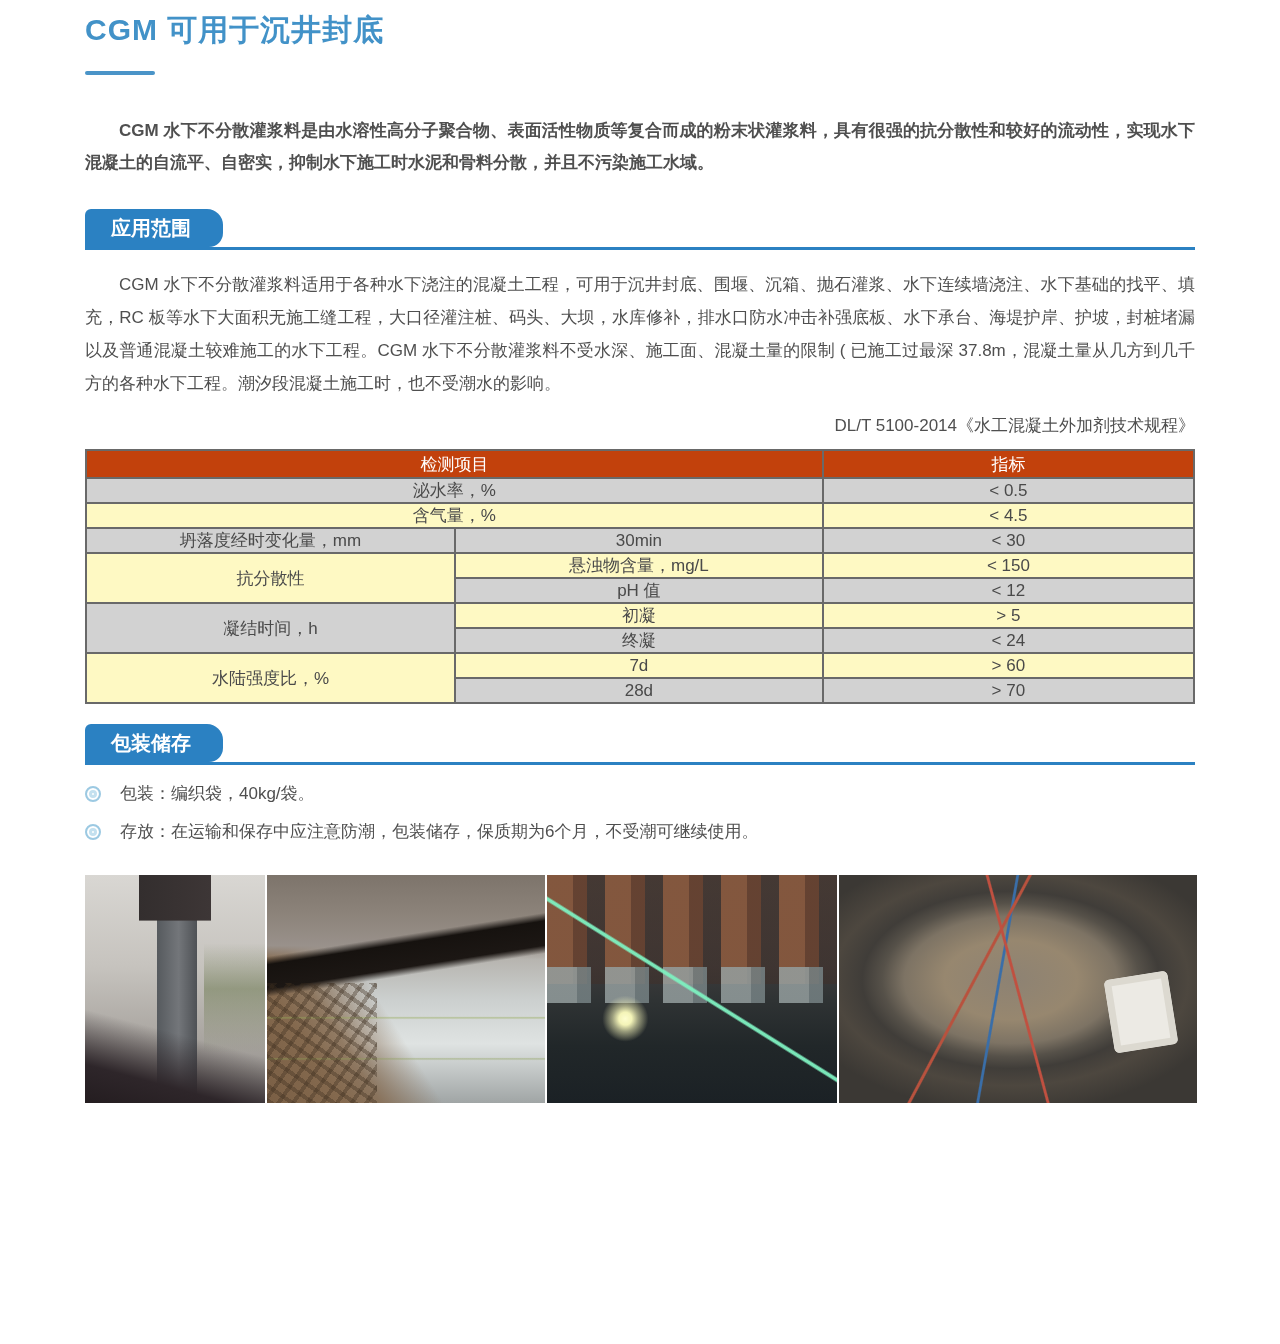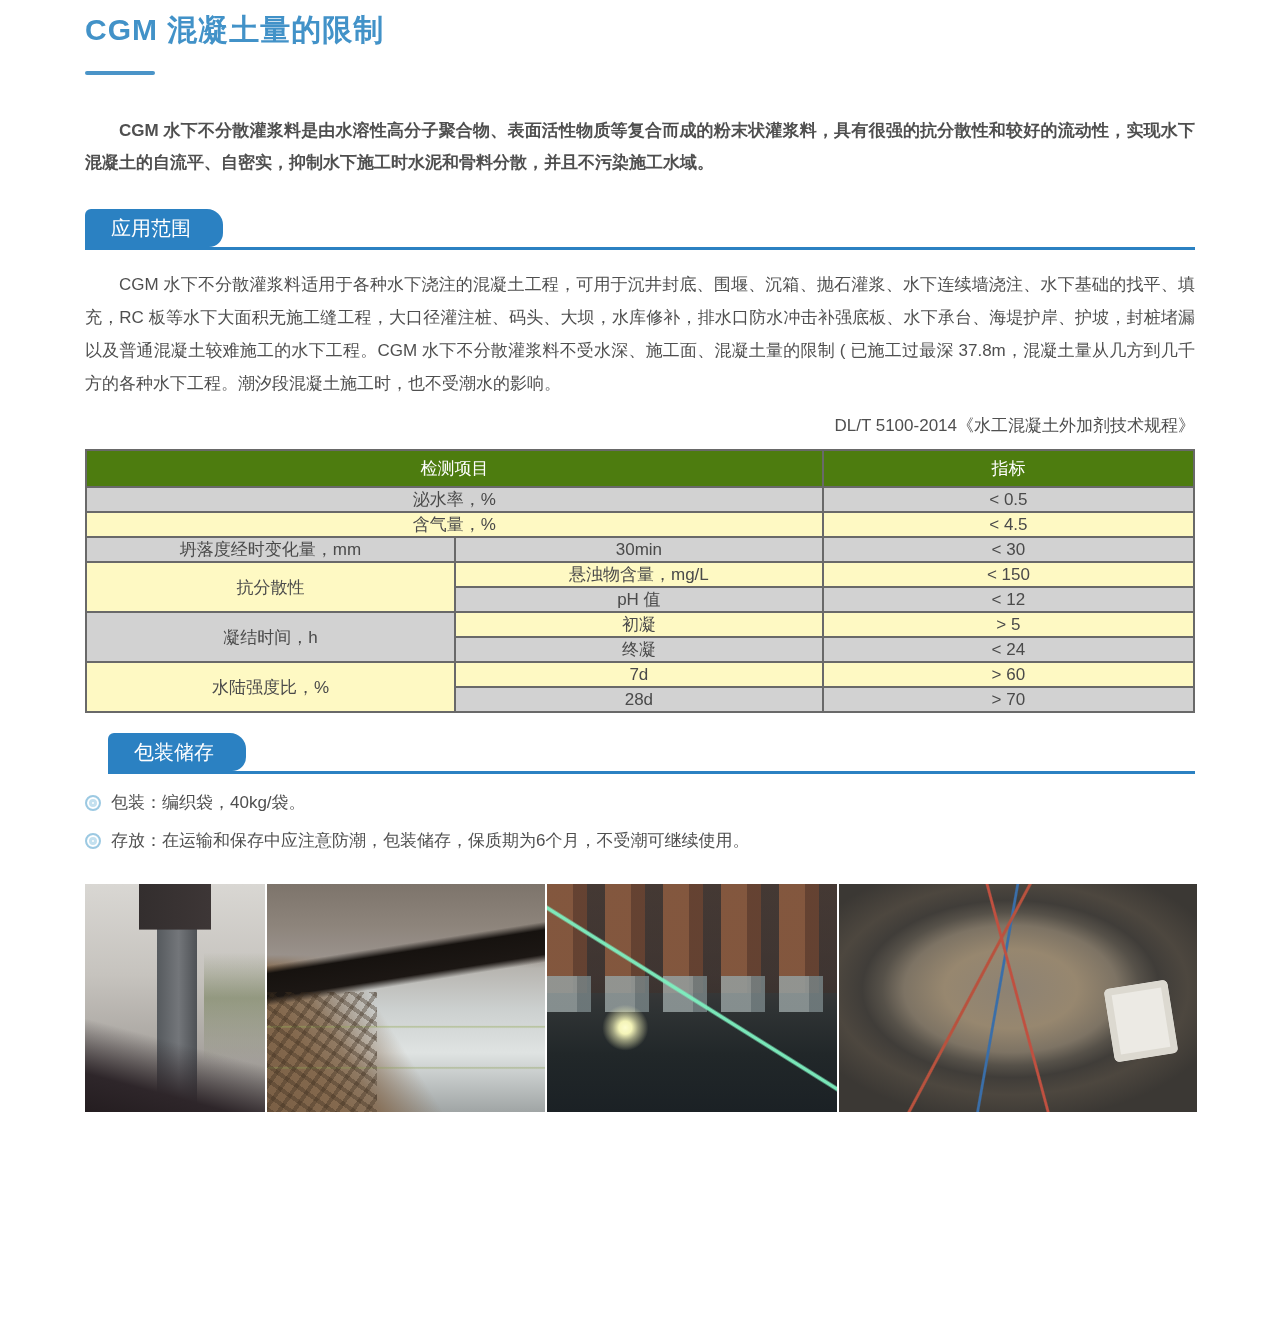--- a/index.html
+++ b/index.html
@@ -25,25 +25,25 @@
     font-size:17px; line-height:32px; color:#4f4f4f;
     text-indent:2em; text-align:justify;
   }
   .intro { margin-top:40px;font-weight:bold; }
   .app-body { margin-top:18px; line-height:33px; }
 
   
   .section-head { border-bottom:3px solid #2b81c2; line-height:0; }
   .sec-app  { margin-top:30px; }
   .sec-perf { margin-top:36px; }
-  .sec-pack { margin-top:20px;margin-left:23px; }
+  .sec-pack { margin-top:20px; }
   .tab {
     display:inline-block;
     background:#2b81c2; color:#ffffff;
-    font-size:20px; font-weight:normal; line-height:23px;
+    font-size:20px; font-weight:bold; line-height:23px;
     padding:8px 32px 7px 26px;
     border-radius:6px 16px 14px 0;
   }
 
   
   .standard-caption {
     margin-top:14px; text-align:right;
     font-size:17px; color:#4f4f4f;
   }
 
@@ -52,30 +52,30 @@
     margin-top:12px; width:100%;
     border-collapse:collapse; table-layout:fixed;
   }
   table.perf th, table.perf td {
     border:2px solid #696969;
     text-align:center; vertical-align:middle;
     font-size:17px; color:#4a4a4a;
     height:25px; padding:0 4px;
   }
   table.perf th {
-    background:#4d7c0f; color:#ffffff;
-    font-weight:normal; height:37px;
+    background:#c2410c; color:#ffffff;
+    font-weight:normal; height:28px;
   }
   table.perf td.gray { background:#d2d2d2; }
   table.perf td.white { background:#fef9c3; }
   col.c1 { width:33.3%; } col.c2 { width:33.2%; } col.c3 { width:33.5%; }
 
   
   .bullets { margin-top:16px; }
-  .bullet-line { display:flex; align-items:center; margin:12px 0; }
+  .bullet-line { display:flex; align-items:center; margin:12px 0;gap:9px; }
   .ring {
     flex:0 0 auto;
     width:16px; height:16px; border-radius:50%;
     border:2px solid #9cc9e2;
     box-shadow: inset 0 0 0 2px #ffffff, inset 0 0 0 5px #c3e0ef;
     margin-right:10px;
   }
   .bullet-text { font-size:17px; color:#4f4f4f; line-height:26px; }
 
   
@@ -134,21 +134,21 @@
     background:
       repeating-linear-gradient(35deg, rgba(60,45,30,0.35) 0 4px, rgba(0,0,0,0) 4px 12px),
       repeating-linear-gradient(-55deg, rgba(60,45,30,0.35) 0 4px, rgba(0,0,0,0) 4px 12px);
   }
 </style>
 </head>
 <body>
 
 <div class="content">
 
-  <h1 class="page-title">CGM 混凝土量的限制</h1>
+  <h1 class="page-title">CGM 可用于沉井封底</h1>
   <div class="title-dash"></div>
 
   <p class="para intro">CGM 水下不分散灌浆料是由水溶性高分子聚合物、表面活性物质等复合而成的粉末状灌浆料，具有很强的抗分散性和较好的流动性，实现水下混凝土的自流平、自密实，抑制水下施工时水泥和骨料分散，并且不污染施工水域。</p>
 
   <div class="section-head sec-app">
     <span class="tab">应用范围</span>
   </div>
   <p class="para app-body">CGM 水下不分散灌浆料适用于各种水下浇注的混凝土工程，可用于沉井封底、围堰、沉箱、抛石灌浆、水下连续墙浇注、水下基础的找平、填充，RC 板等水下大面积无施工缝工程，大口径灌注桩、码头、大坝，水库修补，排水口防水冲击补强底板、水下承台、海堤护岸、护坡，封桩堵漏以及普通混凝土较难施工的水下工程。CGM 水下不分散灌浆料不受水深、施工面、混凝土量的限制 ( 已施工过最深 37.8m，混凝土量从几方到几千方的各种水下工程。潮汐段混凝土施工时，也不受潮水的影响。</p>
 
   <p class="standard-caption">DL/T 5100-2014《水工混凝土外加剂技术规程》</p>

